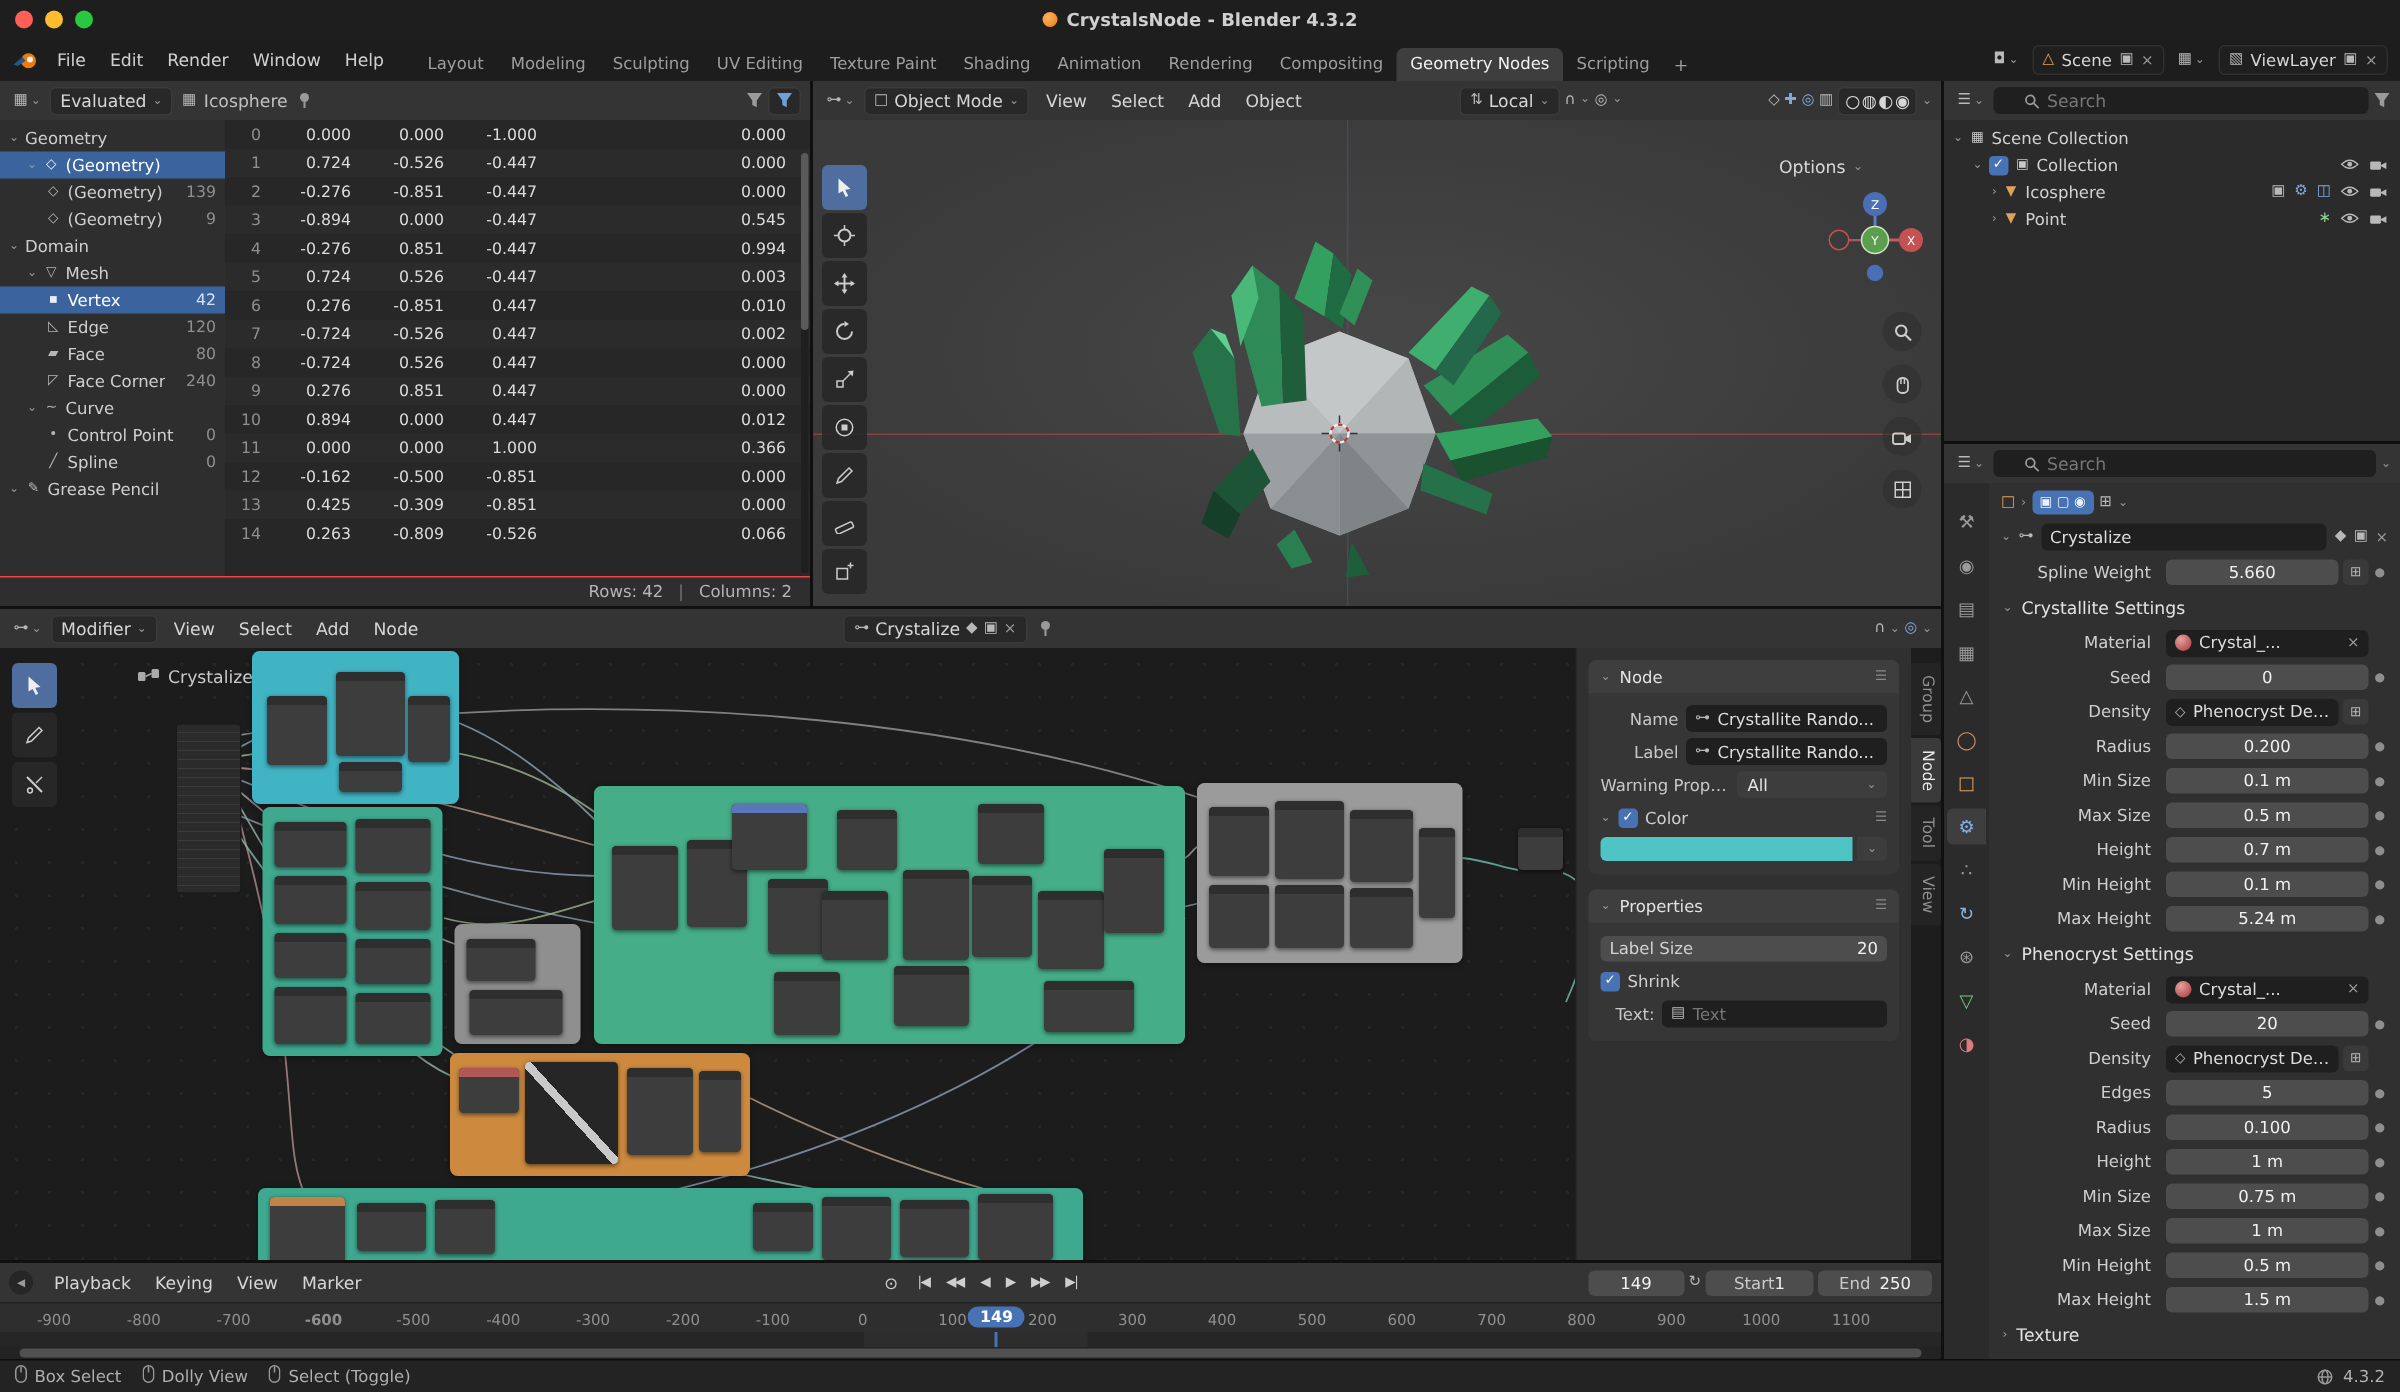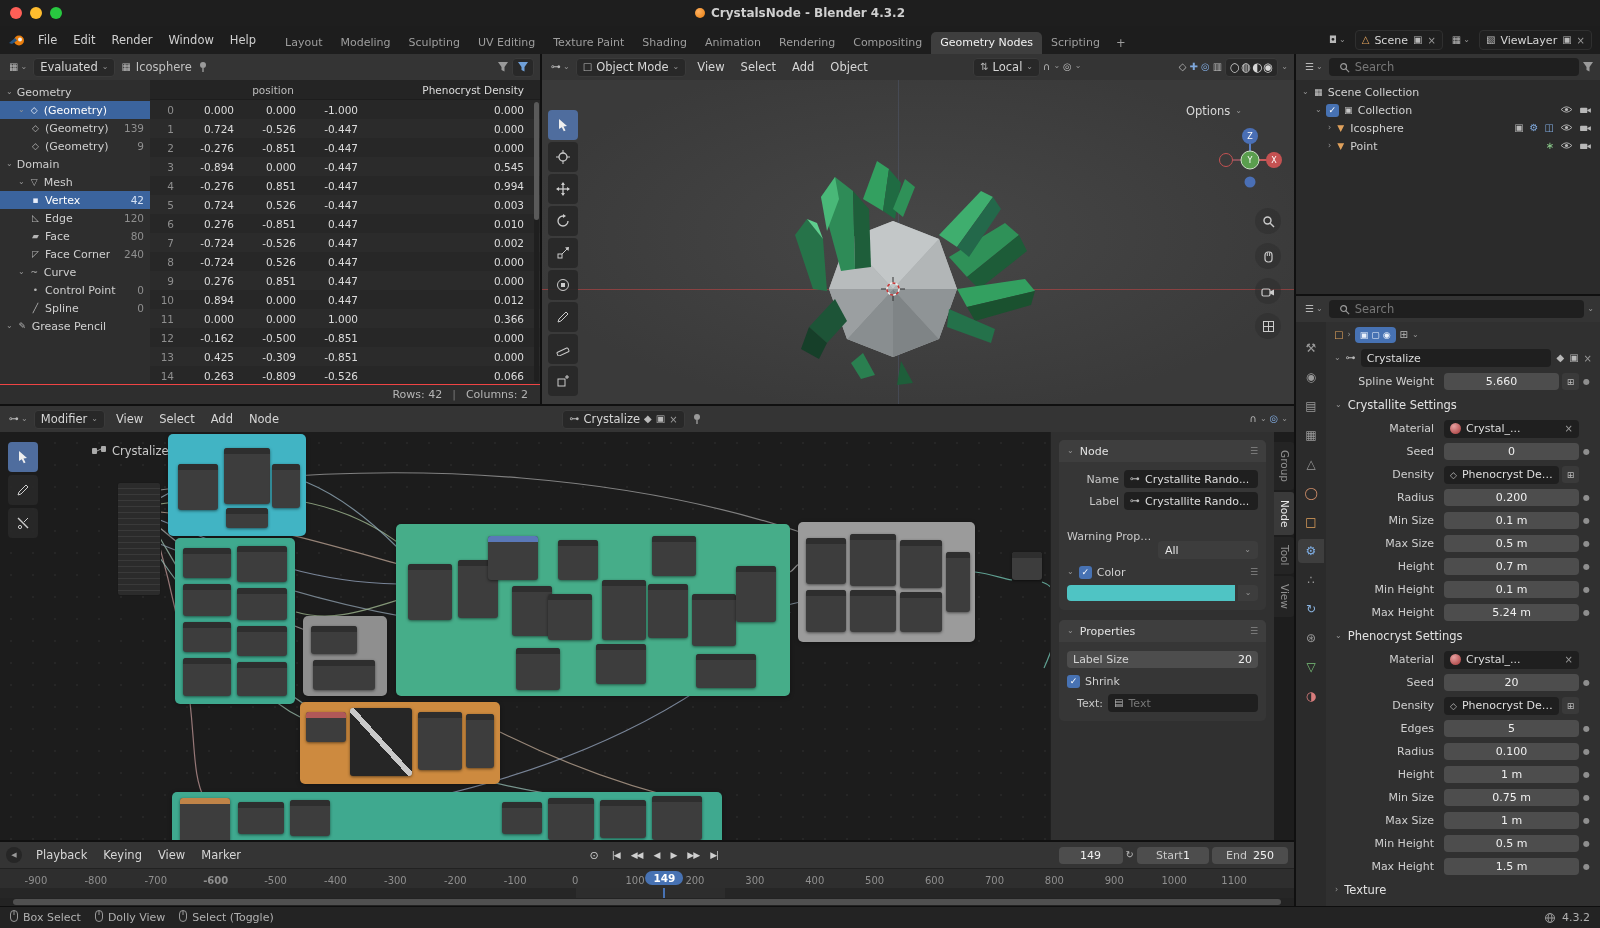--- a/index.html
+++ b/index.html
@@ -101,21 +101,21 @@
 .gn-h.ho{background:#c08448;}
 .gnode.curve{background:#262626 linear-gradient(to top right,transparent 47%,#c9c9c9 47%,#c9c9c9 53%,transparent 53%);}
 .gstack{position:absolute;background:repeating-linear-gradient(180deg,#2b2b2b 0 5px,#3a3a3a 5px 6px);border:1px solid #1a1a1a;border-radius:3px;}
 #ne-npanel{width:224px;background:#303030;border-left:1px solid #202020;padding:8px 8px;font-size:11px;color:#d0d0d0;overflow:hidden;flex:none;}
 .np-sec{background:#363636;border-radius:5px;margin-bottom:10px;padding-bottom:7px;}
 .np-h{background:#3e3e3e;border-radius:5px 5px 0 0;height:22px;display:flex;align-items:center;gap:6px;padding:0 8px;color:#e2e2e2;margin-bottom:6px;}
 .np-row{display:flex;align-items:center;gap:5px;padding:2px 8px;min-height:22px;}
 .np-lbl{width:52px;text-align:right;color:#c8c8c8;flex:none;}
 .np-lbl.w86{width:86px;}
 .dfield{background:#1f1f1f;border-radius:4px;height:18px;display:flex;align-items:center;gap:5px;padding:0 6px;color:#dedede;}
-.selfield{background:#3d3d3d;border-radius:4px;height:18px;display:flex;align-items:center;gap:2px;padding:0 7px;color:#e6e6e6;margin-top:27px;}
+.selfield{background:#3d3d3d;border-radius:4px;height:18px;display:flex;align-items:center;gap:2px;padding:0 7px;color:#e6e6e6;}
 .selfield .car{margin-left:auto;}
 .nfield{background:#4d4d4d;border-radius:4px;height:17px;display:flex;align-items:center;justify-content:center;color:#f0f0f0;font-size:11px;padding:0 6px;}
 .nfield.labeled{justify-content:space-between;}
 .nfield .inlbl{color:#d2d2d2;}
 .chk{width:13px;height:13px;border-radius:3px;background:#4772b3;color:#fff;font-size:9px;display:flex;align-items:center;justify-content:center;flex:none;}
 .ph{color:#777;}
 .np-colorrow{display:flex;align-items:center;gap:3px;padding:2px 8px;}
 #np-swatch{flex:1;height:16px;border-radius:4px 0 0 4px;}
 .sw-dd{width:20px;height:16px;background:#3d3d3d;border-radius:0 4px 4px 0;display:flex;align-items:center;justify-content:center;}
 #ne-tabs{width:20px;background:#1d1d1d;display:flex;flex-direction:column;gap:2px;padding-top:10px;flex:none;}
@@ -135,21 +135,21 @@
 #tl-range{position:absolute;top:0;bottom:0;background:#2d2d2d;}
 #tl-line{position:absolute;top:0;bottom:0;width:2px;background:#4772b3;transform:translateX(-50%);}
 #tl-scroll{height:8px;background:#232323;position:relative;}
 #tl-scroll .thumb{position:absolute;top:1px;height:6px;left:1%;right:1%;background:#505050;border-radius:3px;}
 
 
 #outliner{height:240px;background:#2b2b2b;display:flex;flex-direction:column;flex:none;}
 #ol-rows{flex:1;padding-top:3px;font-size:11px;overflow:hidden;}
 .ol-row{height:18px;display:flex;align-items:center;gap:4px;padding:0 8px 0 6px;color:#d2d2d2;}
 .ol-row .ic-right{margin-left:auto;display:flex;align-items:center;gap:6px;}
-.srch{background:#1f1f1f;border-radius:4px;height:18px;display:flex;align-items:center;gap:5px;padding:0 10px;color:#777;flex:1;}
+.srch{background:#1f1f1f;border-radius:4px;height:18px;display:flex;align-items:center;gap:5px;padding:0 20px;color:#777;flex:1;}
 
 
 #properties{flex:1;background:#303030;display:flex;flex-direction:column;min-height:0;}
 #pr-body{flex:1;display:flex;min-height:0;}
 #pr-tabs{width:30px;background:#2b2b2b;display:flex;flex-direction:column;align-items:center;gap:5px;padding-top:14px;flex:none;}
 .ptab{width:26px;height:24px;display:flex;align-items:center;justify-content:center;font-size:12px;border-radius:4px 0 0 4px;}
 .ptab.active{background:#3e3e3e;}
 #pr-content{flex:1;min-width:0;font-size:11px;color:#d2d2d2;padding-top:2px;overflow:hidden;}
 #pr-toggles{height:22px;display:flex;align-items:center;gap:4px;padding:0 8px;}
 .pill{display:flex;align-items:center;gap:3px;background:#4772b3;border-radius:4px;padding:1px 5px;height:16px;}
@@ -343,25 +343,20 @@
                   <div class="ellip">Spline</div>
                   <div class="cnt">0</div>
                 </div>
                 <div class="tr-row" style="padding-left: 6px;">
                   <div class="car">⌄</div>
                   <div class="tr-glyph">✎</div>
                   <div class="ellip">Grease Pencil</div>
                 </div>
               </div>
             <div id="ss-table">
-              <div class="ss-h">
-                <div class="c-i"></div>
-                <div class="h-pos">position</div>
-                <div class="c-d">Phenocryst Density</div>
-              </div>
               <div id="ss-rows">
                   <div class="ss-r">
                     <div class="c-i">0</div>
                     <div class="c-n">0.000</div>
                     <div class="c-n">0.000</div>
                     <div class="c-n">-1.000</div>
                     <div class="c-d">0.000</div>
                   </div>
                   <div class="ss-r">
                     <div class="c-i">1</div>

